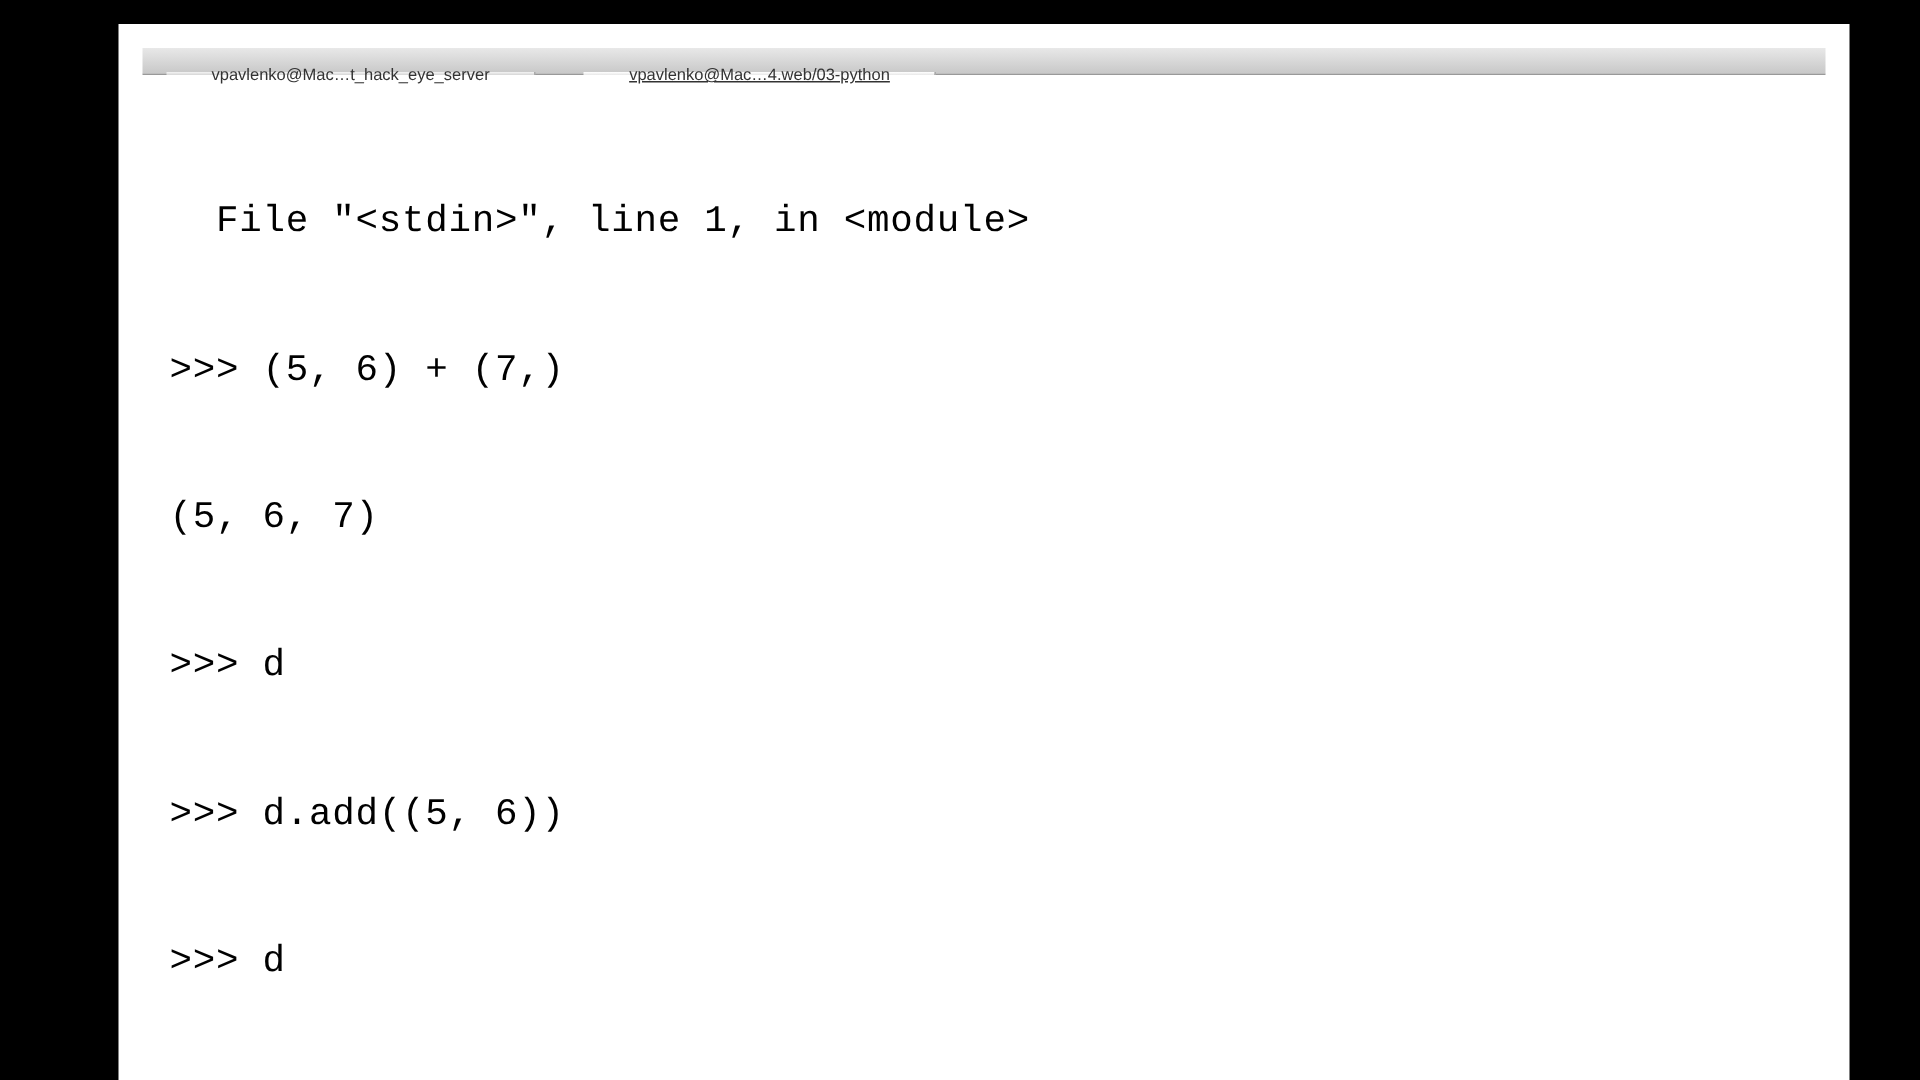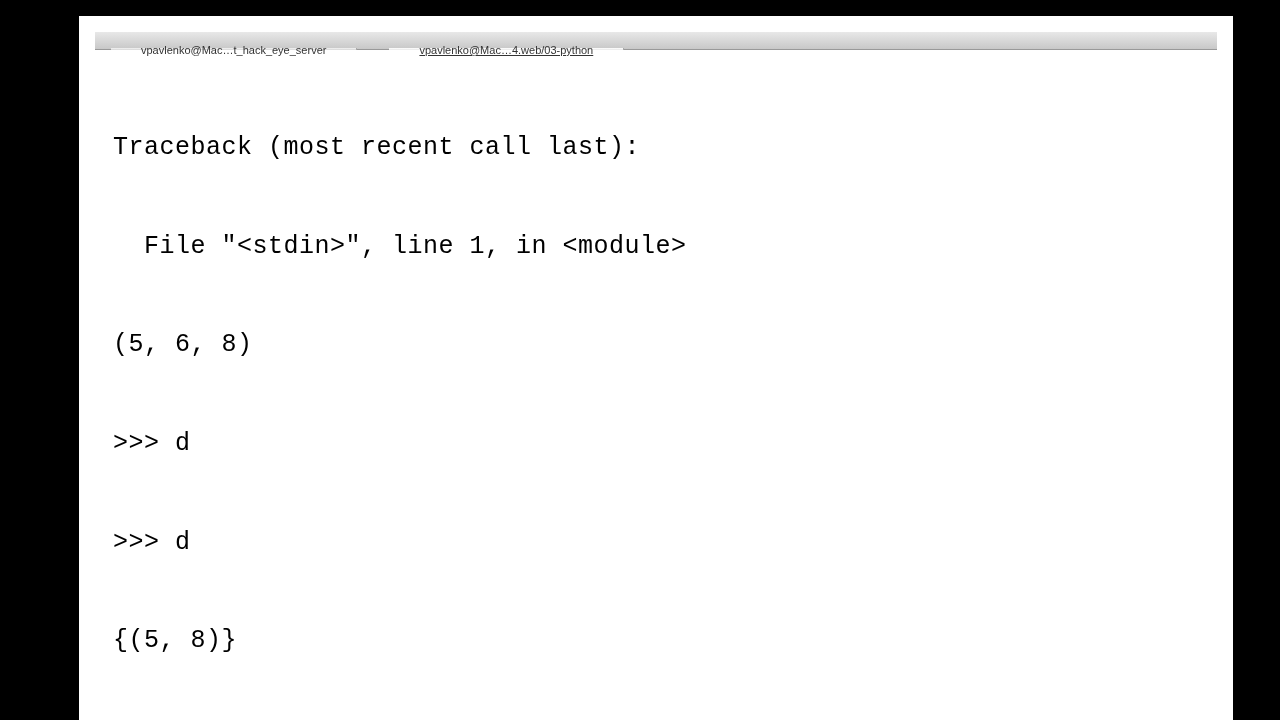--- a/index.html
+++ b/index.html
@@ -62,24 +62,25 @@
   <div class="tabbar">
     <div class="tab">
       <span>vpavlenko@Mac…t_hack_eye_server</span>
     </div>
     <div class="tab active">
       <span>vpavlenko@Mac…4.web/03-python</span>
     </div>
   </div>
 
   <div class="terminal">
-<span class="line">Traceback (most recent call last):</span>
 <span class="line">  File "&lt;stdin&gt;", line 1, in &lt;module&gt;</span>
-<span class="line">(5, 6, 8)</span>
+<span class="line">&gt;&gt;&gt; (5, 6) + (7,)</span>
+<span class="line">(5, 6, 7)</span>
 <span class="line">&gt;&gt;&gt; d</span>
+<span class="line">&gt;&gt;&gt; d.add((5, 6))</span>
 <span class="line">&gt;&gt;&gt; d</span>
 <span class="line">{(5, 8)}</span>
 <span class="line">&gt;&gt;&gt; hash((5, 6))</span>
 
 
 
 
 
 
 

